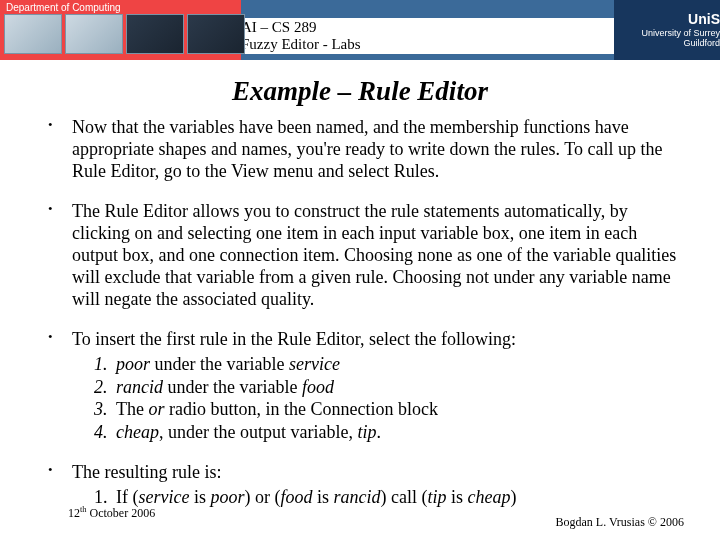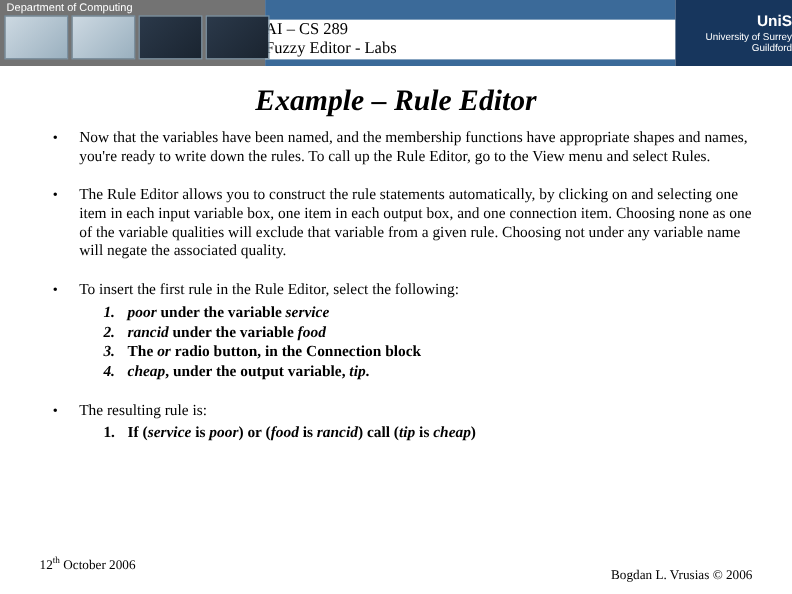--- a/index.html
+++ b/index.html
@@ -11,21 +11,21 @@
     position: relative;
     overflow: hidden;
   }
   .header {
     display: flex;
     height: 60px;
     width: 100%;
   }
   .header-left {
     width: 241px;
-    background: #737373;
+    background: #ef4444;
     position: relative;
     text-align: center;
   }
   .header-left .dept {
     position: absolute;
     top: 2px;
     left: 6px;
     color: #fff;
     font-family: Arial, sans-serif;
     font-size: 10px;
@@ -82,21 +82,21 @@
   .title {
     text-align: center;
     font-size: 27px;
     font-weight: bold;
     margin-top: 16px;
     margin-bottom: 10px;
     font-style: italic;
   }
   .content {
     padding: 0 36px 0 44px;
-    font-size: 14px;
+    font-size: 18px;
     line-height: 1.22;
   }
   .content > ul {
     list-style: none;
     padding-left: 0;
   }
   .content > ul > li {
     position: relative;
     padding-left: 28px;
     margin-bottom: 18px;
@@ -112,39 +112,38 @@
     list-style: none;
     padding-left: 22px;
     margin-top: 3px;
     counter-reset: item;
   }
   ol.nested > li {
     counter-increment: item;
     position: relative;
     padding-left: 22px;
     margin-bottom: 1px;
-    font-weight: bold;
   }
   ol.nested > li::before {
     content: counter(item) ".";
     position: absolute;
     left: 0;
     font-style: italic;
   }
   ol.nested.plain > li::before { font-style: normal; }
   .footer {
     position: absolute;
     bottom: 10px;
     left: 0;
     width: 100%;
     padding: 0 36px;
     display: flex;
     font-size: 12px;
   }
-  .footer .date { flex: 1; text-align: left; }
+  .footer .date { flex: 1; text-align: left; margin-left: 32px; }
   .footer .author { flex: 1; text-align: right; margin-top: 10px; }
   .footer .page { flex: 1; text-align: right; }
   sup { font-size: 0.7em; }
 </style>
 </head>
 <body>
 
 <div class="header">
   <div class="header-left">
     <div class="dept">Department of Computing</div>

